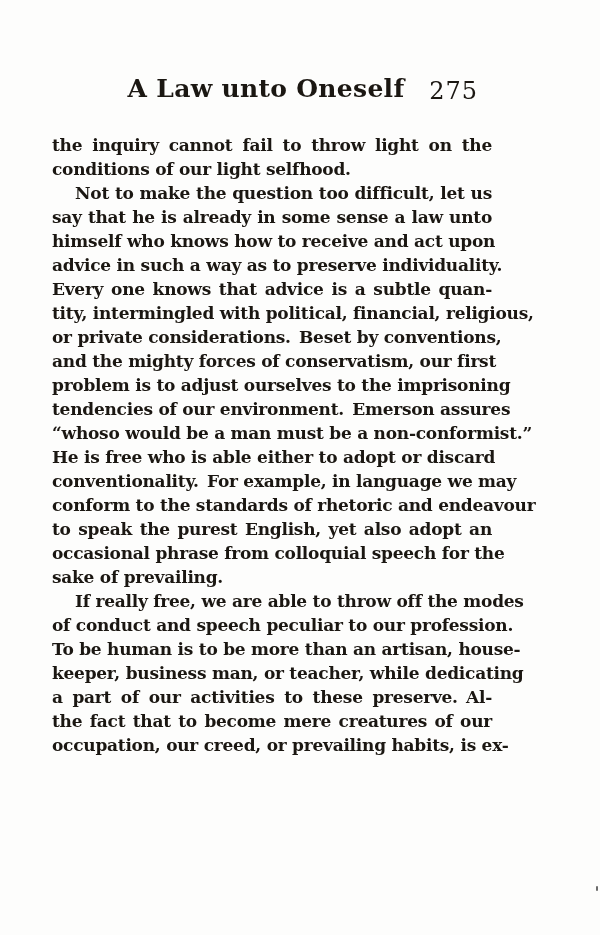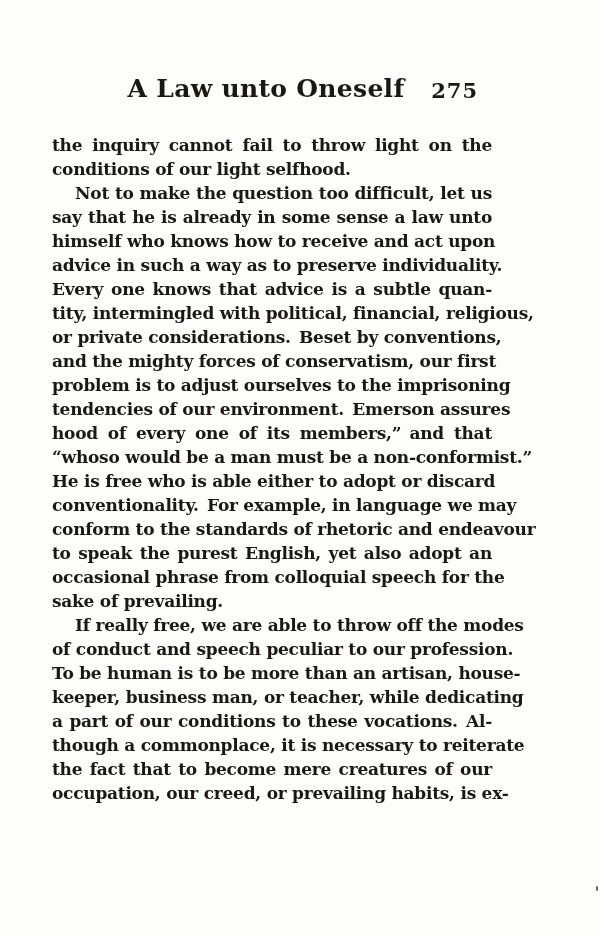--- a/index.html
+++ b/index.html
@@ -37,22 +37,22 @@
     letter-spacing: 0.3px;
     line-height: 30px;
     white-space: nowrap;
     
     transform: translateX(-6px);
   }
   .page-num {
     position: absolute;
     top: 2px;
     right: 14px;
-    font-size: 21px;
-    font-weight: 700;
+    font-size: 24px;
+    font-weight: 400;
     letter-spacing: 1px;
     line-height: 30px;
   }
   .body-text {
     top: 133px;
   }
   .line {
     height: 24px;
     line-height: 24px;
     font-size: 17px;
@@ -96,33 +96,31 @@
     <div class="line indent">Not to make the question too difficult, let us</div>
     <div class="line">say that he is already in some sense a law unto</div>
     <div class="line">himself who knows how to receive and act upon</div>
     <div class="line">advice in such a way as to preserve individuality.</div>
     <div class="line">Every one knows that advice is a subtle quan-</div>
     <div class="line">tity, intermingled with political, financial, religious,</div>
     <div class="line">or private considerations. Beset by conventions,</div>
     <div class="line">and the mighty forces of conservatism, our first</div>
     <div class="line">problem is to adjust ourselves to the imprisoning</div>
     <div class="line">tendencies of our environment. Emerson assures</div>
-    <div class="line">hood of every one of its members,” and that</div>
     <div class="line">“whoso would be a man must be a non-conformist.”</div>
     <div class="line">He is free who is able either to adopt or discard</div>
     <div class="line">conventionality. For example, in language we may</div>
     <div class="line">conform to the standards of rhetoric and endeavour</div>
     <div class="line">to speak the purest English, yet also adopt an</div>
     <div class="line">occasional phrase from colloquial speech for the</div>
     <div class="line para-end">sake of prevailing.</div>
     <div class="line indent">If really free, we are able to throw off the modes</div>
     <div class="line">of conduct and speech peculiar to our profession.</div>
     <div class="line">To be human is to be more than an artisan, house-</div>
     <div class="line">keeper, business man, or teacher, while dedicating</div>
-    <div class="line">a part of our conditions to these vocations. Al-</div>
-    <div class="line">though a commonplace, it is necessary to reiterate</div>
+    <div class="line">a part of our activities to these preserve. Al-</div>
     <div class="line">the fact that to become mere creatures of our</div>
     <div class="line">occupation, our creed, or prevailing habits, is ex-</div>
   </div>
 
   <div class="speck"></div>
 
 </div>
 
 </body></html>

